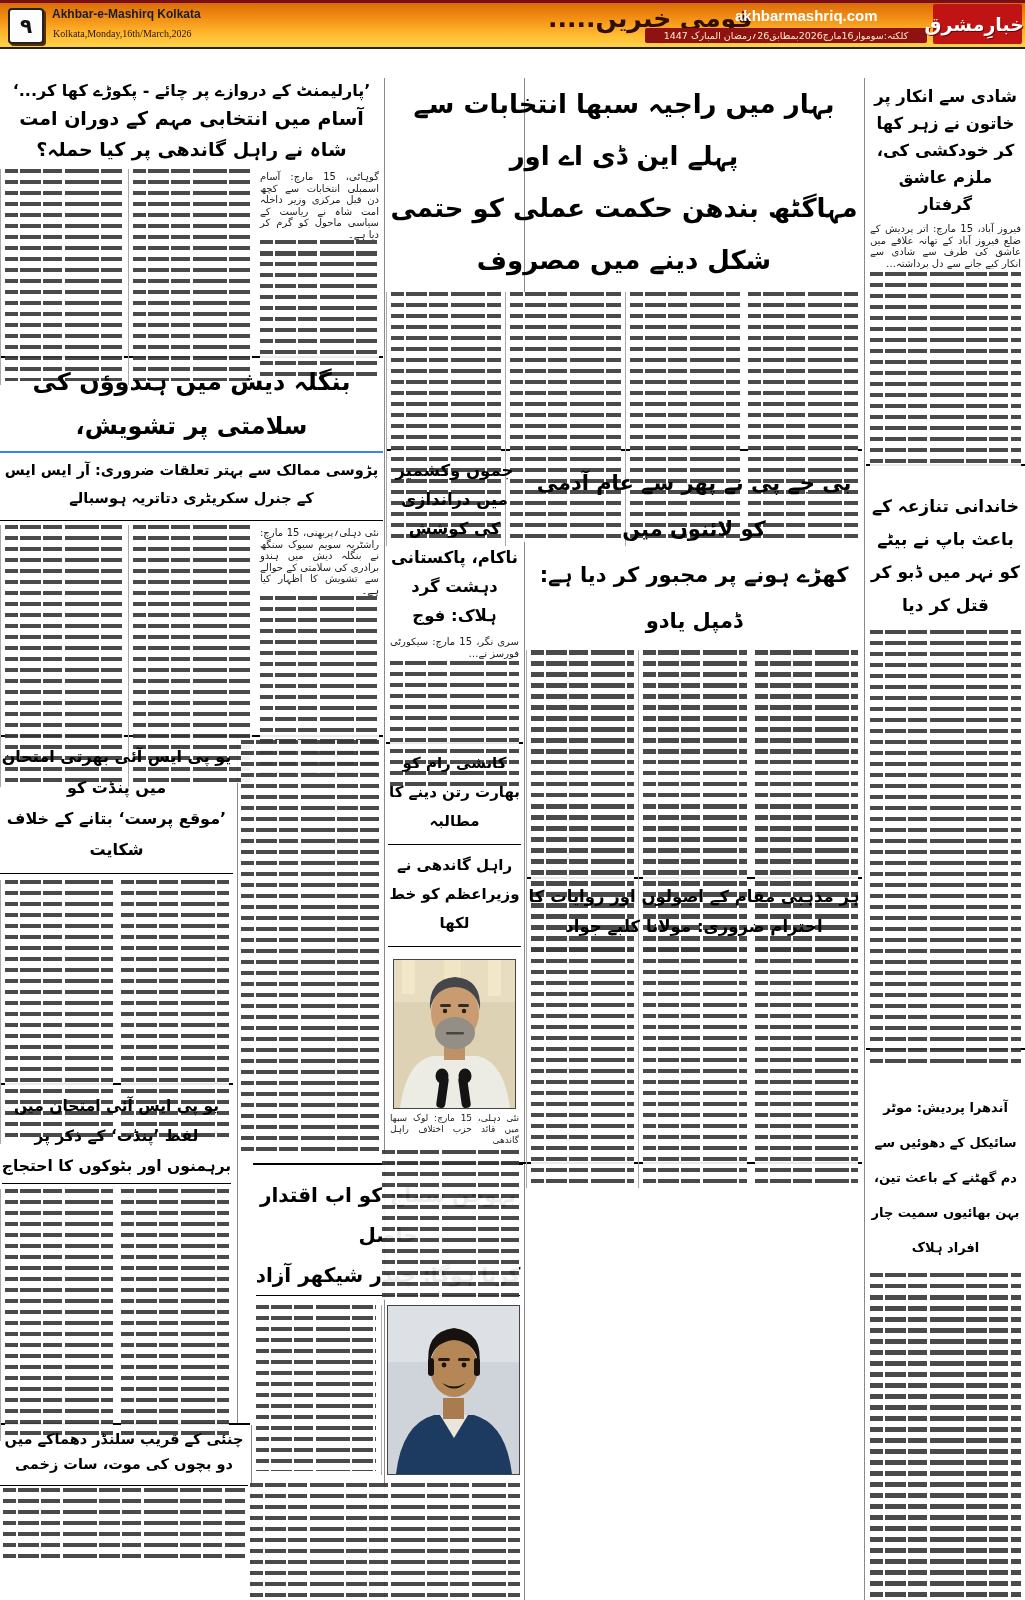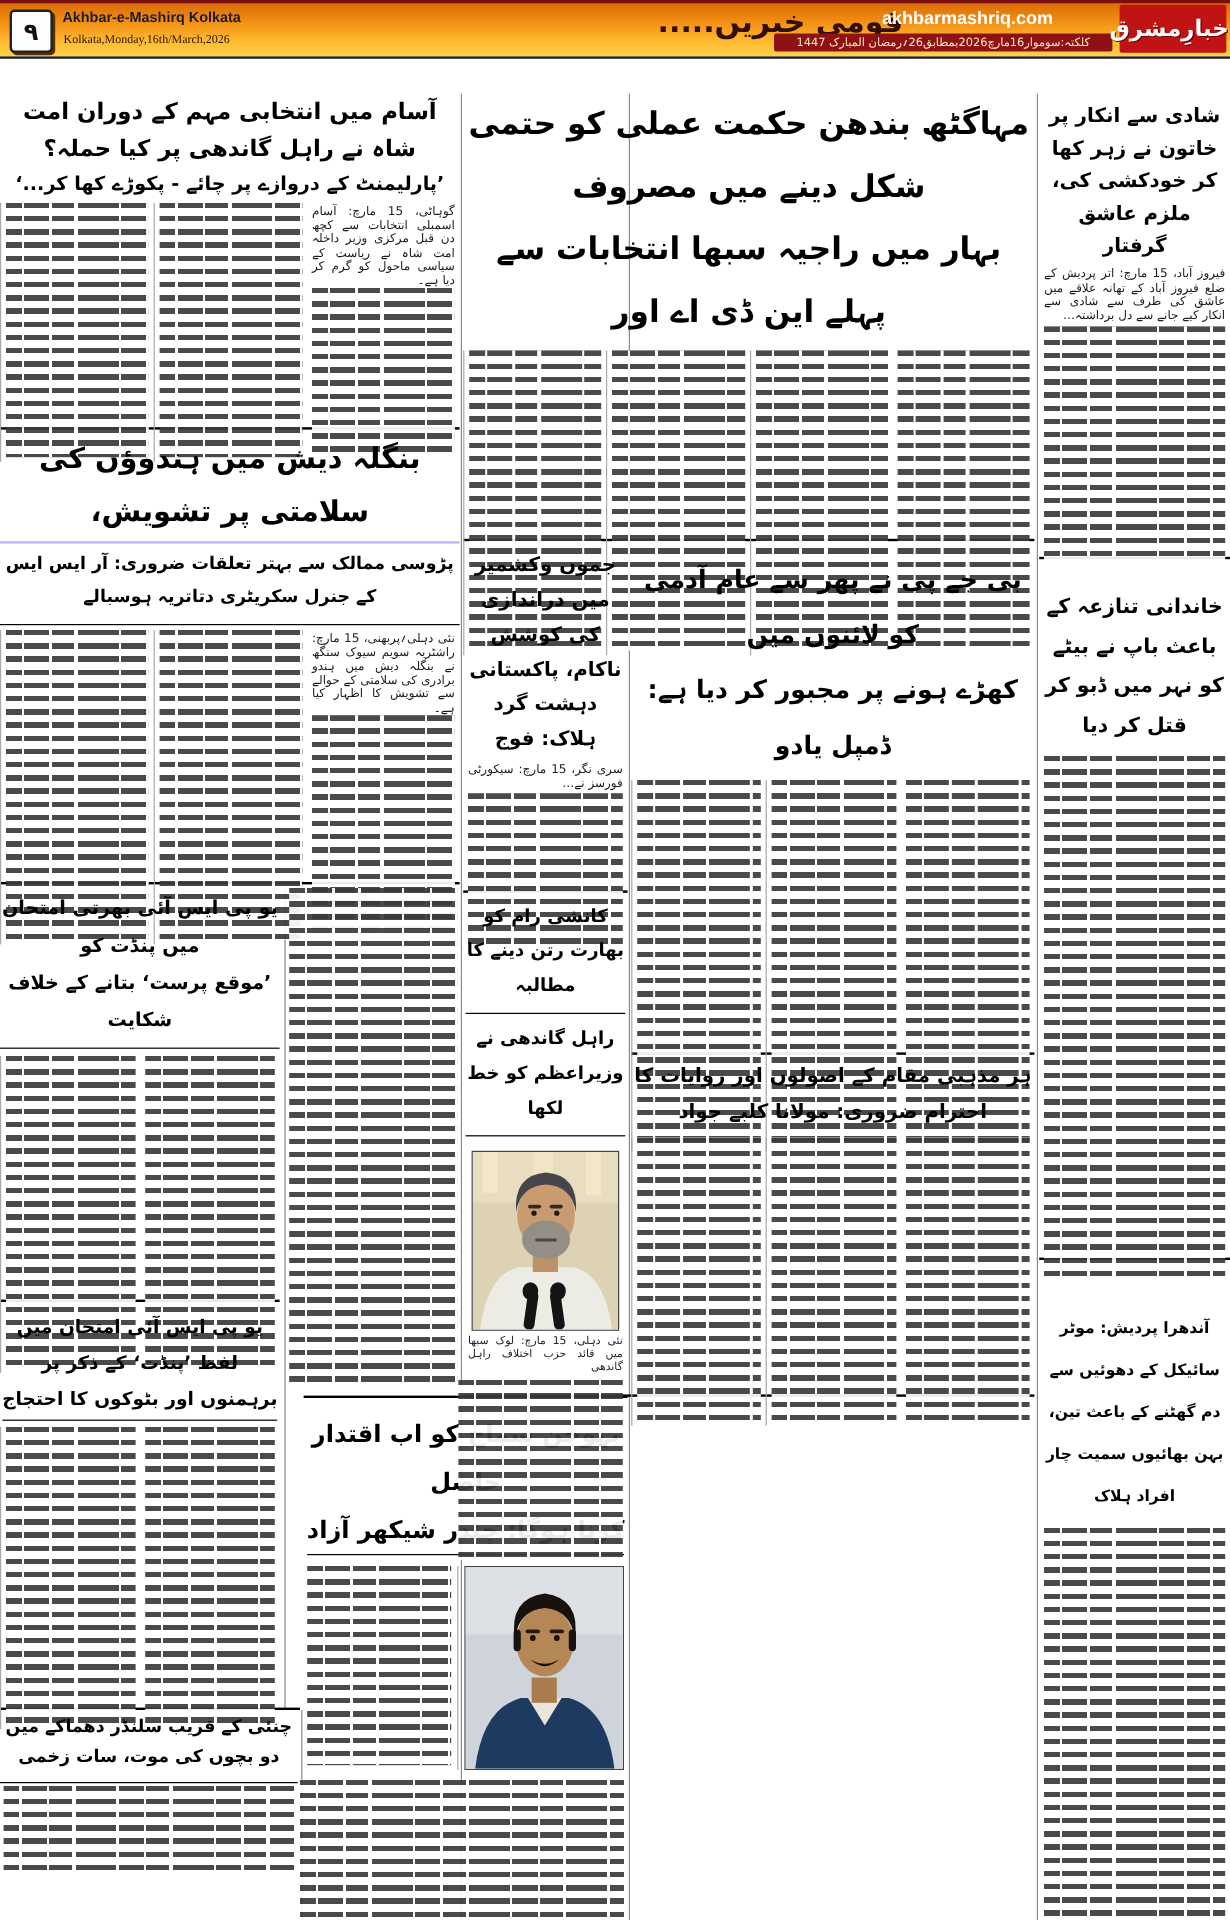--- a/index.html
+++ b/index.html
@@ -36,21 +36,21 @@
   .sim{width:100%;opacity:.92;
     background-image:
       repeating-linear-gradient(90deg,rgba(255,255,255,0) 0 13px,#fff 13px 15px,rgba(255,255,255,0) 15px 36px,#fff 36px 38px,rgba(255,255,255,0) 38px 57px,#fff 57px 60px,rgba(255,255,255,0) 60px 81px),
       repeating-linear-gradient(180deg,#3b3b3b 0 4.5px,#fff 4.5px 11px);}
   .cols{display:flex;}
   .col{flex:1;padding:0 4px;min-width:0;}
   .col + .col{border-left:1px solid #a9a9a9;}
   .vrule{position:absolute;width:1px;background:#8a8a8a;}
   .hrule{position:absolute;height:2px;background:#000;}
   .photo{border:1px solid #444;display:block;}
-  .ub{border-bottom:2px solid #c4b5fd;padding-bottom:3px;}
+  .ub{border-bottom:2px solid #3b82f6;padding-bottom:3px;}
   .ub1{border-bottom:1.5px solid #000;padding-bottom:8px;}
 </style>
 </head>
 <body>
 
 <div id="page">
 
   <div class="hdr">
     <div class="pagebox">
       <span>٩</span>
@@ -76,22 +76,22 @@
   <div class="hrule" style="left:0;top:1423px;width:250px"></div>
   <div class="hrule" style="left:386px;top:449px;width:476px"></div>
   <div class="hrule" style="left:386px;top:742px;width:137px"></div>
   <div class="hrule" style="left:526px;top:877px;width:336px"></div>
   <div class="hrule" style="left:386px;top:1162px;width:476px"></div>
   <div class="hrule" style="left:253px;top:1163px;width:270px"></div>
   <div class="hrule" style="left:866px;top:464px;width:159px"></div>
   <div class="hrule" style="left:866px;top:1048px;width:159px"></div>
 
   <div class="mod" style="left:0;top:78px;width:383px;height:278px">
+    <div class="h" style="font-size:16px;line-height:25px">’پارلیمنٹ کے دروازے پر چائے - پکوڑے کھا کر...‘</div>
     <div class="h" style="font-size:19px;line-height:31px">آسام میں انتخابی مہم کے دوران امت شاہ نے راہل گاندھی پر کیا حملہ؟</div>
-    <div class="h" style="font-size:16px;line-height:25px">’پارلیمنٹ کے دروازے پر چائے - پکوڑے کھا کر...‘</div>
     <div class="cols" style="height:216px;margin-top:4px">
       <div class="col">
         <p class="lede">گوہاٹی، 15 مارچ: آسام اسمبلی انتخابات سے کچھ دن قبل مرکزی وزیر داخلہ امت شاہ نے ریاست کے سیاسی ماحول کو گرم کر دیا ہے۔</p>
         <div class="sim" style="height:140px"></div>
       </div>
       <div class="col">
           <div class="sim" style="height:212px"></div>
         </div>
       <div class="col">
           <div class="sim" style="height:212px"></div>
@@ -174,22 +174,22 @@
         <path d="M54 77 Q66 84 78 77 Q66 88 54 77 Z" fill="#17120e"></path>
       </svg>
       <div style="flex:1;border-right:1px solid #a9a9a9;padding-right:5px">
         <div class="sim" style="height:166px"></div>
       </div>
     </div>
     <div class="sim" style="height:140px;margin:8px 3px 0"></div>
   </div>
 
   <div class="mod" style="left:386px;top:78px;width:476px;height:370px">
+    <div class="h" style="font-size:26px;line-height:52px">بہار میں راجیہ سبھا انتخابات سے پہلے این ڈی اے اور</div>
     <div class="h" style="font-size:26px;line-height:52px">مہاگٹھ بندھن حکمت عملی کو حتمی شکل دینے میں مصروف</div>
-    <div class="h" style="font-size:26px;line-height:52px">بہار میں راجیہ سبھا انتخابات سے پہلے این ڈی اے اور</div>
     <div class="cols" style="height:254px;margin-top:6px">
       <div class="col">
           <div class="sim" style="height:250px"></div>
         </div>
       <div class="col">
           <div class="sim" style="height:250px"></div>
         </div>
       <div class="col">
           <div class="sim" style="height:250px"></div>
         </div>

